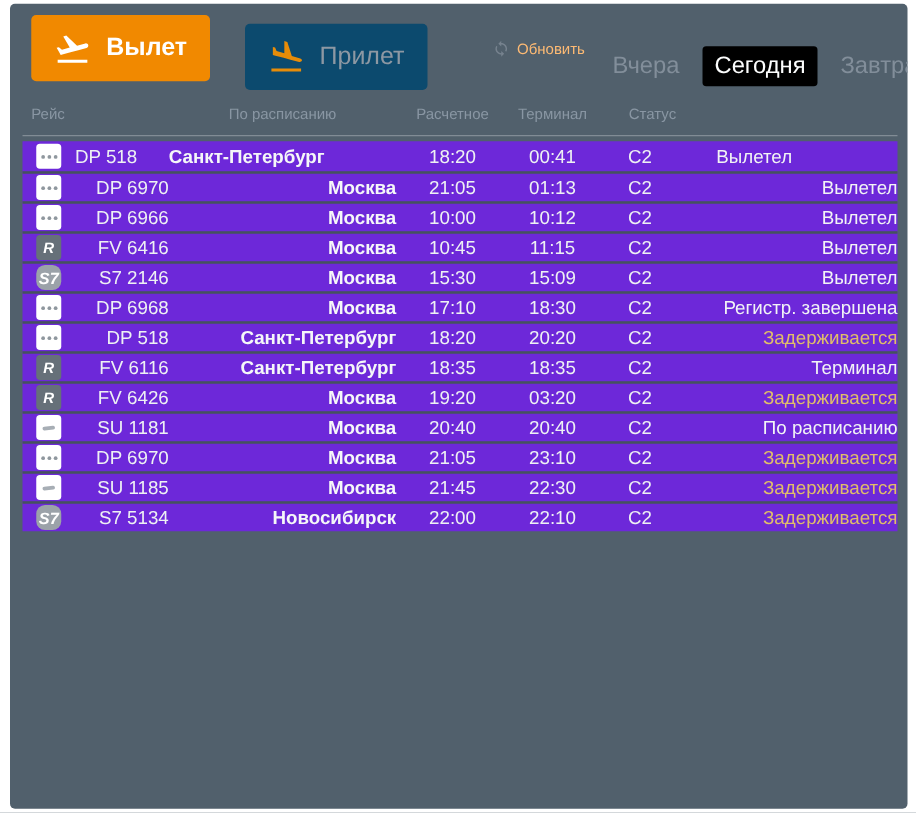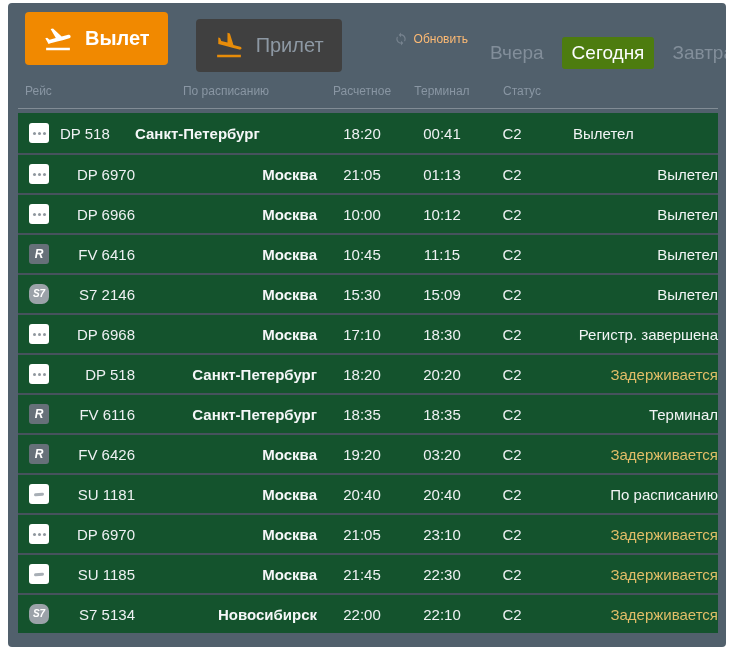--- a/index.html
+++ b/index.html
@@ -21,70 +21,70 @@
     display: flex; align-items: center;
     height: 62px; padding: 9px 14px 0 17px; gap: 12px;
   }
   .tab {
     display: flex; align-items: center; gap: 12px;
     height: 53px; padding: 0 18px;
     border: none; border-radius: 4px;
     font-family: inherit; font-size: 20px; cursor: pointer;
   }
   .tab.active { background: #f18900; color: #ffffff; font-weight: 700; }
-  .tab.inactive { background: #404040; color: #8d98a3; margin-left: 16px; font-weight: 400; margin-top: 14px; }
+  .tab.inactive { background: #0c4a6e; color: #8d98a3; margin-left: 16px; font-weight: 400; margin-top: 14px; }
   .tab .plane { width: 30px; height: 30px; display: block; }
   .refresh {
     margin-left: 40px; display: flex; align-items: center; gap: 6px;
     background: none; border: none; cursor: pointer;
     color: #fdba74; font-family: inherit; font-size: 12px; padding: 0;
   }
   .refresh svg { width: 14px; height: 14px; display: block; }
   .days { margin-left: auto; display: flex; align-items: center; gap: 8px; margin-right: 14px; }
   .day {
     background: none; border: none; cursor: pointer;
     color: #828e9a; font-family: inherit; font-size: 19px;
     padding: 5px 10px; border-radius: 3px; margin-top: 28px;
   }
-  .day.active { background: #4d7c0f; color: #fcfdfd; }
+  .day.active { background: #000000; color: #fcfdfd; }
   
   .grid {
     display: grid;
     grid-template-columns: 42px 75px 182px 90px 70px 70px 1fr;
     align-items: center;
   }
   .thead {
     margin: 8px 8px 0 10px; height: 36px;
     color: #8996a3; font-size: 12px;
     border-bottom: 1px solid rgba(255,255,255,0.28);
   }
   .thead .h-flight { grid-column: 1 / 3; padding-left: 7px; }
   .h-center { justify-self: center; }
   .h-status { padding-left: 26px; }
   .tbody { margin: 4px 8px 8px 10px; }
-  .row { height: 40px; background: #14532d; }
+  .row { height: 24px; background: #6d28d9; }
   .row + .row { border-top: 2px solid #46525d; text-align: right; }
   .c-logo { justify-self: center; }
   .c-flight { color: #eef1f3; font-size: 15px; }
   .c-dest { color: #f5f7f8; font-size: 15px; font-weight: 700; }
   .c-time, .c-term { justify-self: center; color: #eef1f3; font-size: 15px; }
   .c-status { padding-left: 26px; color: #f2f4f5; font-size: 15px; }
   .c-status.delayed { color: #e1be68; }
   
   .logo {
     width: 20px; height: 20px; border-radius: 3px;
     display: flex; align-items: center; justify-content: center; gap: 2px;
     font-style: italic; font-weight: 700; line-height: 1;
   }
   .logo-DP { background: #ffffff; }
   .logo-DP i { width: 3px; height: 3px; border-radius: 50%; background: #8f979e; display: block; }
   .logo-SU { background: #ffffff; }
   .logo-SU b { width: 10px; height: 3px; border-radius: 2px; background: #a7aeb5; display: block; transform: rotate(-6deg); }
   .logo-FV { background: #667079; color: #ffffff; font-size: 12px; }
-  .logo-S7 { background: #9ba2a9; color: #ffffff; font-size: 10px; border-radius: 7px; }
+  .logo-S7 { background: #9ba2a9; color: #ffffff; font-size: 13px; border-radius: 7px; }
 </style>
 </head>
 <body>
 
 <div class="board">
 
   <div class="topbar">
     <button class="tab active">
       <span class="plane">
         <svg viewBox="0 0 24 24" width="30" height="30" fill="#ffffff">

